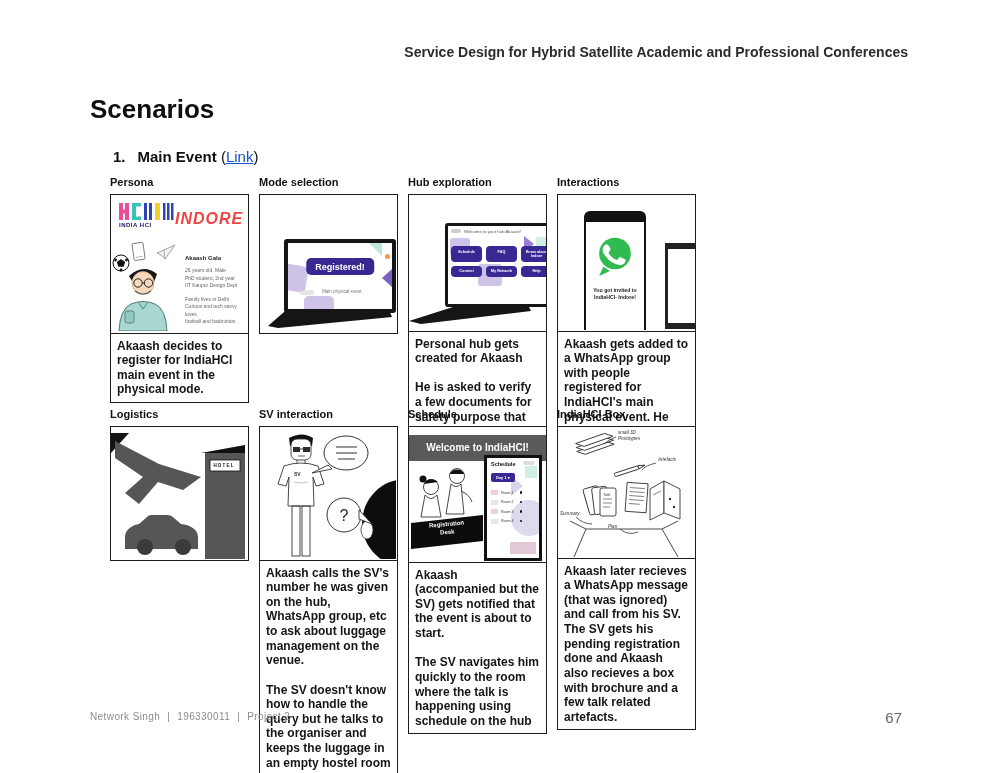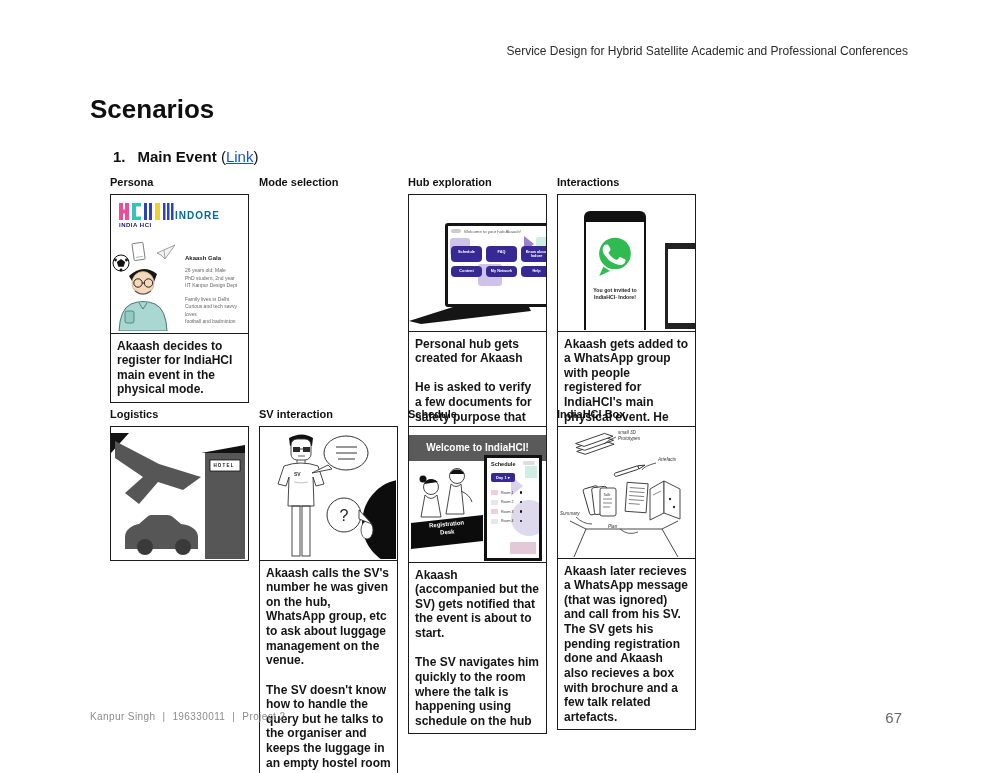--- a/index.html
+++ b/index.html
@@ -1,35 +1,35 @@
 <!DOCTYPE html>
 <html><head>
 <meta charset="utf-8">
 <style>
   html,body{margin:0;padding:0;background:#e8e8e8;}
   .page{position:relative;width:1000px;height:773px;background:#ffffff;overflow:hidden;
         font-family:"Liberation Sans", sans-serif;color:#111;}
   
-  .doc-title{position:absolute;top:44px;right:92px;font-size:12px;color:#2b2b2b;}
+  .doc-title{position:absolute;top:44px;right:92px;font-size:14px;color:#2b2b2b;font-weight:bold;}
   .page-title{position:absolute;left:90px;top:94px;font-size:26px;font-weight:bold;color:#0f0f0f;}
   .section-line{position:absolute;left:113px;top:148px;font-size:15px;color:#0f0f0f;}
   .section-line .num{font-weight:bold;display:inline-block;margin-right:12px;}
   .section-line .ttl{font-weight:bold;}
   .section-line a{color:#1155cc;text-decoration:underline;cursor:pointer;}
   
   .panel{position:absolute;width:139px;}
   .plabel{font-size:11px;font-weight:bold;color:#111;margin-bottom:6px;}
   .art{position:relative;border:1.5px solid #1c1c1c;background:#fff;overflow:hidden;box-sizing:border-box;}
   .cap{border:1.5px solid #1c1c1c;margin-top:-1.5px;background:#fff;box-sizing:border-box;
        padding:5px 6px;font-size:12px;font-weight:bold;line-height:1.22;color:#151515;}
   .cap span{white-space:pre-line;}
   .abs{position:absolute;}
   
   .hci-small{position:absolute;left:8px;top:27px;font-size:6px;font-weight:bold;color:#1b1464;letter-spacing:.5px;}
-  .indore{position:absolute;left:64px;top:15px;font-size:10px;font-weight:bold;color:#0369a1;letter-spacing:1px;}
+  .indore{position:absolute;left:64px;top:15px;font-size:16px;font-weight:bold;color:#ef4444;letter-spacing:1px;font-style:italic;}
   .pname{font-size:6px;font-weight:bold;color:#222;margin-bottom:6px;}
   .pbio{font-size:5px;color:#666;line-height:1.5;white-space:pre-line;margin-bottom:6px;}
   
   .screen{position:absolute;border:4px solid #151515;border-radius:3px;background:#fff;overflow:hidden;box-sizing:border-box;}
   .pill{position:absolute;background:#372894;color:#fff;font-weight:bold;border-radius:5px;text-align:center;}
   .shape{position:absolute;}
   .hub-grid{position:absolute;display:grid;grid-template-columns:repeat(3,31px);gap:4px 4px;}
   .hub-btn{background:#372894;border-radius:4px;color:#fff;font-size:3.8px;font-weight:bold;
            text-align:center;padding:3.5px 1px;line-height:1.15;}
   
@@ -118,20 +118,35 @@
         <div class="pbio">Family lives in Delhi
 Curious and tech savvy loves
 football and badminton</div>
       </div>
     </div>
     <div class="cap" style="min-height:44px"><span>Akaash decides to register for IndiaHCI main event in the physical mode.</span></div>
   </div>
 
   <div class="panel" style="left:259px;top:176px">
     <div class="plabel">Mode selection</div>
+    <div class="art" style="height:140px">
+      <div class="screen" style="left:24px;top:44px;width:112px;height:74px">
+        <div class="shape" style="left:-7px;top:22px;width:26px;height:26px;background:#cfc3ea;border-radius:5px;transform:rotate(10deg)"></div>
+        <div class="shape" style="left:16px;bottom:-9px;width:30px;height:22px;background:#cfc3ea;border-radius:5px"></div>
+        <div class="shape" style="right:10px;top:0;width:0;height:0;border-left:13px solid transparent;border-top:13px solid #bfe8dc"></div>
+        <div class="shape" style="right:2px;top:11px;width:5px;height:5px;background:#f2994a;border-radius:50%"></div>
+        <div class="shape" style="right:0;top:26px;width:0;height:0;border-top:9px solid transparent;border-bottom:9px solid transparent;border-right:10px solid #7b61c4"></div>
+        <div class="pill" style="left:50%;top:15px;transform:translateX(-50%);font-size:9px;padding:3.5px 9px">Registered!</div>
+        <div class="shape" style="left:12px;top:47px;width:14px;height:5px;background:#ddd;border-radius:2px;opacity:.8"></div>
+        <div class="shape" style="left:34px;top:46px;font-size:4.5px;color:#777">Main physical event</div>
+      </div>
+      <svg class="abs" style="left:8px;top:117px" width="126" height="17" viewBox="0 0 126 17">
+        <polygon points="16,0 0,14 10,16 124,5 122,0" fill="#151515"></polygon>
+      </svg>
+    </div>
   </div>
 
   <div class="panel" style="left:408px;top:176px">
     <div class="plabel">Hub exploration</div>
     <div class="art" style="height:138px">
       <div class="screen" style="left:36px;top:28px;width:110px;height:84px;border-width:3.5px">
         <div class="shape" style="left:2px;top:12px;width:20px;height:18px;background:#cfc3ea;border-radius:3px"></div>
         <div class="shape" style="left:30px;top:38px;width:24px;height:22px;background:#cfc3ea;border-radius:3px"></div>
         <div class="shape" style="right:2px;top:11px;width:14px;height:14px;background:#cfeee4;border-radius:2px"></div>
         <div class="shape" style="right:18px;top:10px;width:0;height:0;border-top:8px solid transparent;border-bottom:8px solid transparent;border-left:10px solid #9b7fd4"></div>
@@ -329,17 +344,17 @@
       <div class="sketch-label" style="left:60px;top:3px">small 3D
 Prototypes</div>
       <div class="sketch-label" style="left:100px;top:30px">Artefacts</div>
       <div class="sketch-label" style="left:2px;top:84px">Summary</div>
       <div class="sketch-label" style="left:50px;top:97px">Plan</div>
     </div>
     <div class="cap" style="min-height:63px"><span>Akaash later recieves a WhatsApp message (that was ignored) and call from his SV. The SV gets his pending registration done and Akaash also recieves a box with brochure and a few talk related artefacts.</span></div>
   </div>
 
   <div class="footer">
-    <span>Kanpur Singh</span><span class="sep">|</span><span>196330011</span><span class="sep">|</span><span>Project 2</span>
+    <span>Network Singh</span><span class="sep">|</span><span>196330011</span><span class="sep">|</span><span>Project 2</span>
   </div>
   <div class="pagenum">67</div>
 
 </div>
 
 </body></html>

